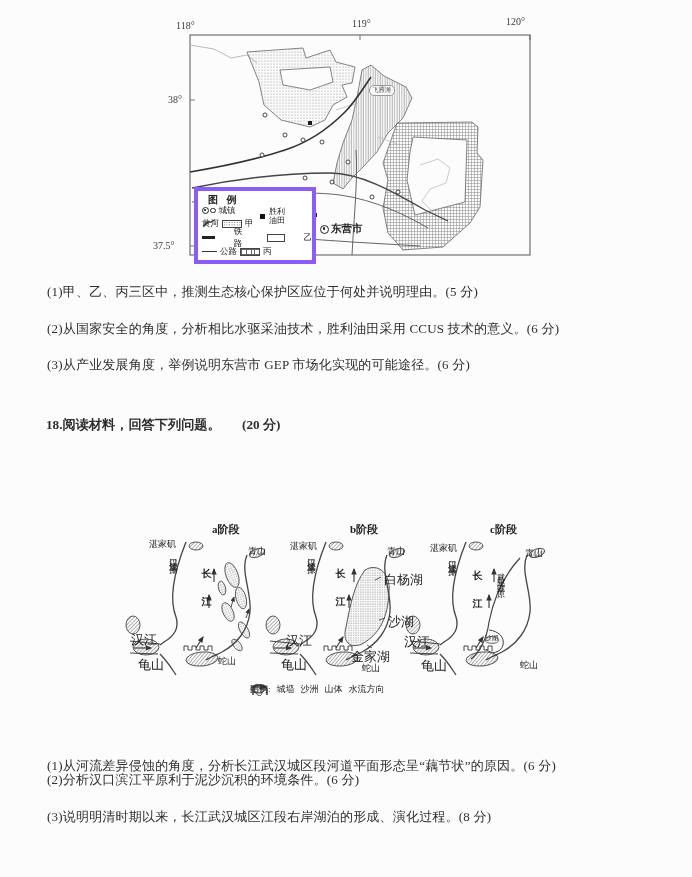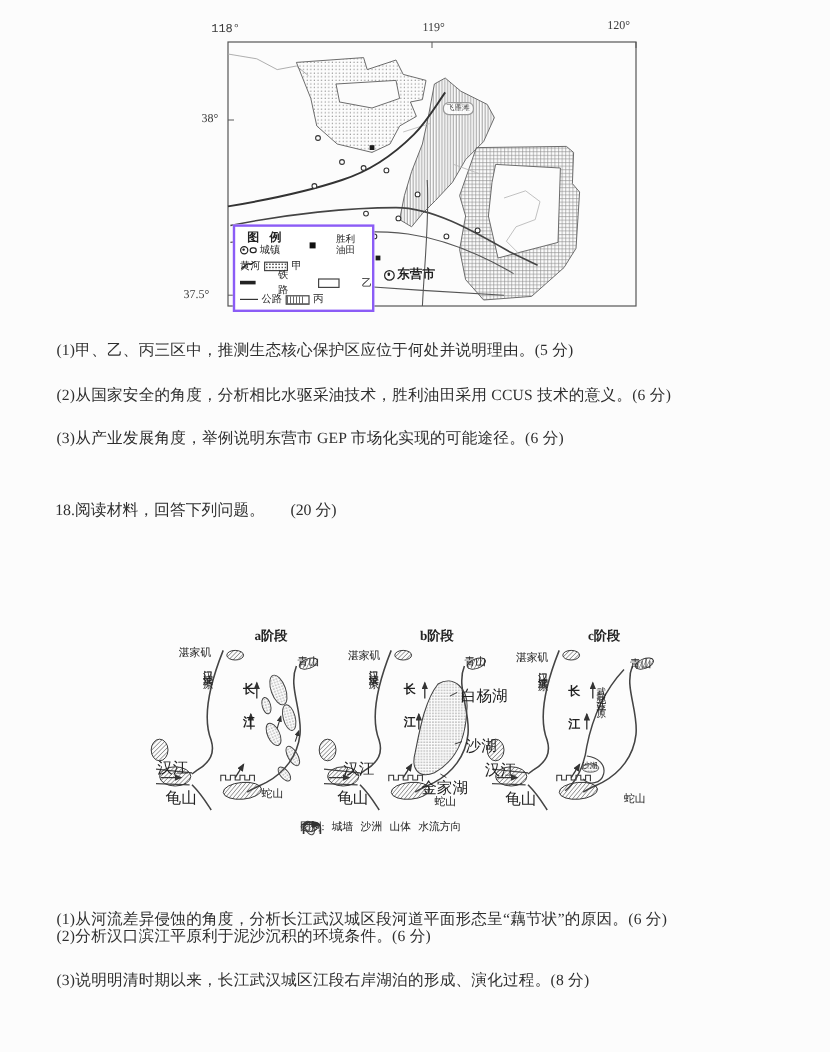--- a/index.html
+++ b/index.html
@@ -6,39 +6,39 @@
   .page {
     position:relative; width:692px; height:877px; margin:0 auto;
     background:#fcfcfc; overflow:hidden;
     font-family:"Liberation Serif", serif; color:#2e2e2e;
   }
   .q-line { position:absolute; left:47px; font-size:13px; white-space:nowrap; letter-spacing:0.2px; }
   .para {
     position:absolute; left:46px; top:438px; width:606px;
     font-size:12.8px; line-height:17.4px; text-align:justify; text-indent:2em;
   }
-  .h18 { position:absolute; left:46px; top:416px; font-size:13.2px; white-space:nowrap; }
+  .h18 { position:absolute; left:46px; top:416px; font-size:13.2px; white-space:nowrap;font-weight:bold; }
   .h18 .score { margin-left:18px; }
 
   
   .map-block { position:absolute; left:0; top:15px; width:692px; height:262px; }
   .map-block svg { position:absolute; left:0; top:0; }
   .tick { position:absolute; font-size:10px; color:#3a3a3a; }
   .map-label { position:absolute; display:flex; align-items:center; gap:2px; font-size:10.5px; font-weight:bold; color:#222; }
   .city-dot { width:7px; height:7px; border:1.2px solid #222; border-radius:50%; display:inline-block; position:relative; }
   .city-dot::after { content:""; position:absolute; left:1.5px; top:1.5px; width:2.5px; height:2.5px; background:#222; border-radius:50%; }
   .area-tag { position:absolute; font-size:6.5px; color:#555; background:rgba(255,255,255,.85); border:0.5px solid #999; border-radius:5px; padding:0 2px; }
 
   
   .map-legend {
     position:absolute; left:194px; top:172px; width:114px; height:69px;
-    background:#fff; border:2px solid #8b5cf6; font-size:8.5px; color:#222;
+    background:#fff; border:4px solid #8b5cf6; font-size:8.5px; color:#222;
   }
   .lg-title { position:absolute; left:10px; top:2px; font-weight:bold; font-size:10px; letter-spacing:3px; }
-  .lg-oil { position:absolute; left:62px; top:6px; display:flex; align-items:center; gap:17px; }
+  .lg-oil { position:absolute; left:62px; top:16px; display:flex; align-items:center; gap:4px; }
   .lg-oil .sq { width:5px; height:5px; background:#111; }
   .lg-oil .two { display:flex; flex-direction:column; line-height:9px; font-size:8px; }
   .lg-row { position:absolute; display:flex; align-items:center; gap:3px; height:11px; }
   .sym-towns { display:flex; align-items:center; gap:1px; }
   .c-big { width:5px; height:5px; border:1px solid #222; border-radius:50%; position:relative; }
   .c-big::after { content:""; position:absolute; left:1px; top:1px; width:1.6px; height:1.6px; background:#222; border-radius:50%; }
   .c-small { width:3.5px; height:3.5px; border:0.8px solid #222; border-radius:50%; }
   .ln-rail { width:15px; height:2.4px; background:#222; }
   .ln-road { width:15px; height:1.1px; background:#333; }
   .pat-box { width:20px; height:8px; border:0.8px solid #444; box-sizing:border-box; }
@@ -118,21 +118,21 @@
           <circle cx="262" cy="140" r="2"></circle>
       </g>
 
       <g fill="#1b1b1b">
         <rect x="308" y="106" width="4" height="4"></rect>
           <rect x="313" y="198" width="4" height="4"></rect>
           <rect x="284" y="180" width="4" height="4"></rect>
       </g>
     </svg>
 
-    <div class="tick" style="left:176px; top:5px;font-family:Liberation Mono, monospace;">118°</div>
+    <div class="tick" style="left:176px; top:5px;">118°</div>
     <div class="tick" style="left:352px; top:3px;">119°</div>
     <div class="tick" style="left:506px; top:1px;">120°</div>
     <div class="tick" style="left:168px; top:79px;">38°</div>
     <div class="tick" style="left:153px; top:225px;">37.5°</div>
 
     <div class="map-label" style="left:320px; top:207px;">
       <span class="city-dot"></span>
       <span>东营市</span>
     </div>
 

